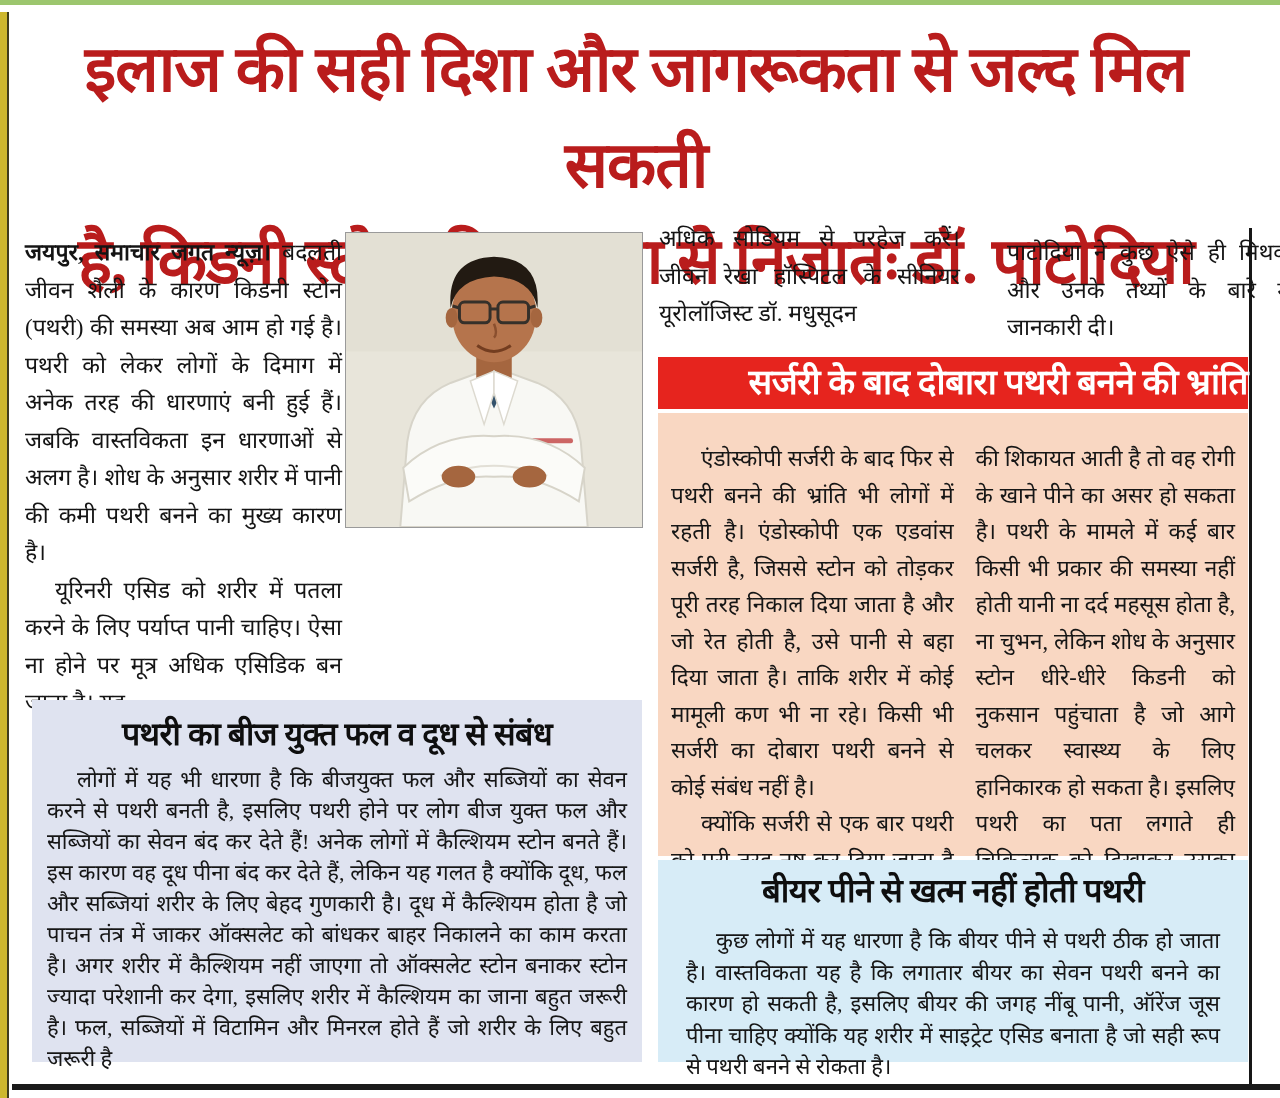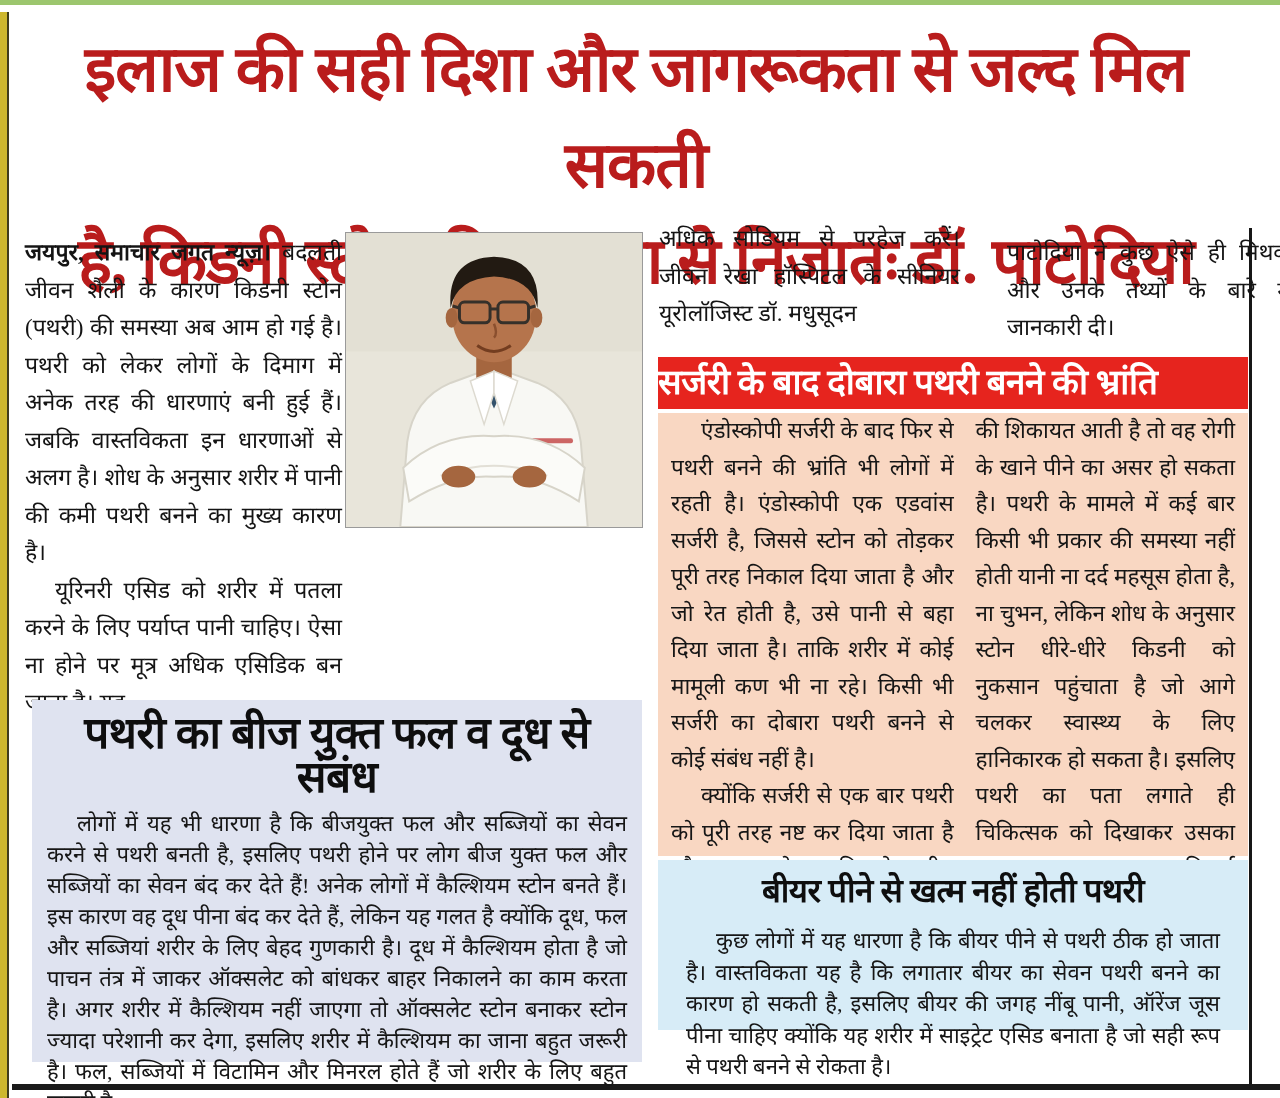--- a/index.html
+++ b/index.html
@@ -43,55 +43,55 @@
   .col2{position:absolute;left:344px;top:528px;width:303px;}
   .col3{position:absolute;left:659px;top:220px;width:301px;}
   .col4{position:absolute;left:971px;top:234px;width:284px;margin-left:36px;}
 
   
   .red-banner{
     position:absolute;left:658px;top:357px;width:590px;height:52px;
     background:#e6241e;
     color:#ffffff;
     font-weight:700;font-size:35px;line-height:52px;
-    text-align:left;
+    text-align:right;
     letter-spacing:-0.5px;
     box-sizing:border-box;
   }
 
   
   .salmon-box{
     position:absolute;left:658px;top:413px;width:590px;height:443px;
     background:#f9d7c2;
     box-sizing:border-box;
-    padding:0 13px;
+    padding:28px 13px;
     display:flex;gap:22px;
   }
   .salmon-box .boxcol{font-size:22.5px;line-height:36.5px;text-align:justify;color:#161616;}
   .salmon-box .boxcol p{margin:0;}
   .salmon-box .boxcol p.indent{text-indent:30px;}
   .salmon-box .left{width:292px;}
   .salmon-box .right{width:268px;}
 
   
   .lavender-box{
     position:absolute;left:32px;top:700px;width:610px;height:362px;
     background:#dfe3f0;
     box-sizing:border-box;
     padding:12px 15px 0 15px;
   }
   .lavender-box .box-head{
-    text-align:center;font-weight:700;font-size:44px;line-height:44px;
+    text-align:center;font-weight:700;font-size:32px;line-height:44px;
     color:#0e0e0e;margin:0 0 8px 0;letter-spacing:-0.5px;
   }
   .lavender-box .box-body{font-size:22px;line-height:31px;text-align:justify;color:#161616;text-indent:30px;margin:0;}
 
   
   .blue-box{
-    position:absolute;left:658px;top:860px;width:590px;height:170px;
+    position:absolute;left:658px;top:860px;width:590px;height:202px;
     background:#d7ecf7;
     box-sizing:border-box;
     padding:10px 15px 0 15px;
   }
   .blue-box .box-head{
     text-align:center;font-weight:700;font-size:33px;line-height:42px;
     color:#0e0e0e;margin:0 0 6px 0;letter-spacing:-0.5px;
   }
   .blue-box .box-body{font-size:22px;line-height:31.5px;text-align:justify;color:#161616;text-indent:30px;margin:13px;}
 </style>

